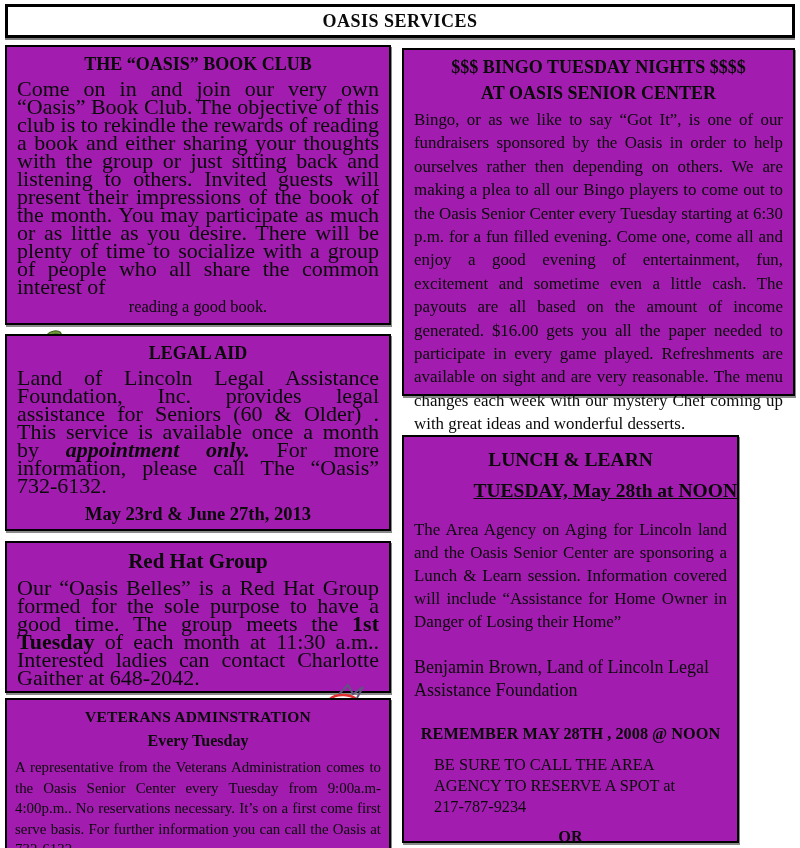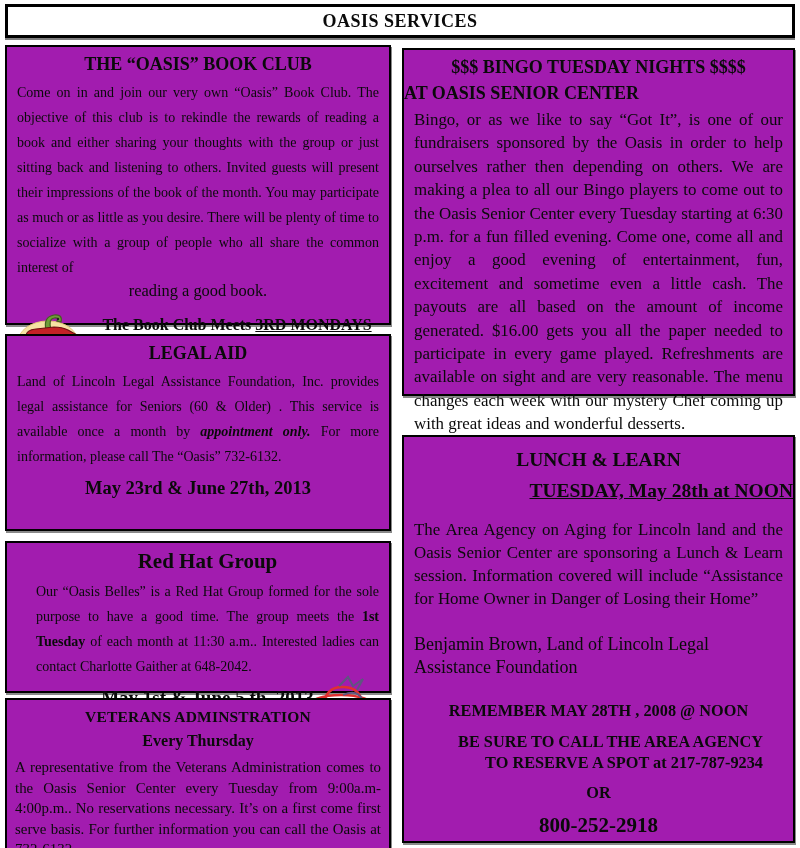--- a/index.html
+++ b/index.html
@@ -23,33 +23,33 @@
     border: 3px solid #000000;
     box-shadow: 0 2px 0 rgba(40,40,40,.6);
     display: flex; align-items: center; justify-content: center;
   }
   .hdr-title {
     font-weight: bold; font-size: 18px; letter-spacing: .5px;
   }
   
   #book-club { left: 5px;  top: 45px;  width: 386px; height: 280px; }
   #legal-aid { left: 5px;  top: 334px; width: 386px; height: 197px; }
-  #red-hat   { left: 5px;  top: 541px; width: 386px; height: 152px; padding-left: 19px; }
+  #red-hat   { left: 5px;  top: 541px; width: 386px; height: 152px; }
   #veterans  { left: 5px;  top: 698px; width: 386px; height: 162px; border-bottom-width: 3px;}
   
   #bingo     { left: 402px; top: 48px;  width: 393px; height: 348px; }
-  #lunch     { left: 402px; top: 435px; width: 393px; height: 408px; }
+  #lunch     { left: 402px; top: 435px; width: 337px; height: 408px; }
 
   .sec-title   { text-align: center; font-weight: bold; font-size: 18px; margin-top: 7px; }
   .sec-title-lg{ text-align: center; font-weight: bold; font-size: 21px; margin-top: 6px; }
   .sec-title-sm{ text-align: center; font-weight: bold; font-size: 15.5px; margin-top: 8px; letter-spacing:.2px;}
   .sub-title   { text-align: center; font-weight: bold; font-size: 16px; margin-top: 6px; }
   .para {
     text-align: justify;
-    font-size: 14px; line-height: 25px;
+    font-size: 22px; line-height: 18px;
     padding: 0 10px; margin-top: 5px;
   }
   .para-sm {
     text-align: justify;
     font-size: 14.9px; line-height: 20.5px;
     padding: 0 8px; margin-top: 7px;
   }
   .para-rt {
     text-align: justify;
     font-size: 16.9px; line-height: 23.4px;
@@ -64,29 +64,29 @@
 
   .club-footer { display: flex; align-items: center; padding: 4px 8px 0 8px; }
   .club-footer .icon-wrap { width: 78px; flex: 0 0 78px; }
   .club-footer .lines { flex: 1; }
   .club-footer .lines .dates-line { margin-top: 6px; font-size: 19px; }
 
   .rh-dates-row { position: relative; margin-top: 8px; }
   .rh-dates-row .dates-line { margin-top: 0; font-size: 19px; }
   .rh-hat { position: absolute; right: 4px; top: -14px; }
 
-  .bingo-title2 { font-weight: bold; font-size: 18px; margin-top: 5px; }
+  .bingo-title2 { text-align: center; font-weight: bold; font-size: 18px; margin-top: 5px; }
   .bingo-footer { text-align: center; font-weight: bold; font-size: 16.5px; margin-top: 5px; }
 
   .ll-title    { text-align: center; font-weight: bold; font-size: 19.5px; margin-top: 12px; }
   .ll-subtitle { text-align: right; font-weight: bold; font-size: 19.5px; margin-top: 9px; text-decoration: underline; }
   .ll-para     { text-align: justify; font-size: 16.9px; line-height: 23px; padding: 0 10px; margin-top: 16px; }
   .ll-speaker  { text-align: left; font-size: 18px; line-height: 23px; padding: 0 10px; margin-top: 23px; }
   .ll-remember { text-align: center; font-weight: bold; font-size: 16.3px; margin-top: 22px; }
-  .ll-call     { text-align: right; font-weight: bold; font-size: 16.3px; margin-top: 10px; padding: 0 30px; line-height: 21px; }
+  .ll-call     { text-align: left; font-weight: normal; font-size: 16.3px; margin-top: 10px; padding: 0 30px; line-height: 21px; }
   .ll-or       { text-align: center; font-weight: bold; font-size: 16.3px; margin-top: 10px; }
   .ll-phone    { text-align: center; font-weight: bold; font-size: 21px; margin-top: 10px; }
 </style>
 </head>
 <body>
 
 <div class="hdr-box">
   <div class="hdr-title">OASIS SERVICES</div>
 </div>
 
@@ -142,21 +142,21 @@
         <path d="M36 13 l9 -9 l5 9 l10 -7 l-6 11" fill="none" stroke="#5f5580" stroke-width="2"></path>
         <path d="M40 22 q14 -6 19 4 q3 8 -9 9" fill="none" stroke="#5f5580" stroke-width="1.8"></path>
         <path d="M12 38 q28 14 58 2" fill="none" stroke="#e03030" stroke-width="2"></path>
       </svg>
     </div>
   </div>
 </div>
 
 <div class="box" id="veterans">
   <div class="sec-title-sm">VETERANS ADMINSTRATION</div>
-  <div class="sub-title">Every Thursday</div>
+  <div class="sub-title">Every Tuesday</div>
   <div class="para-sm">A representative from the Veterans Administration comes to the  Oasis Senior Center every Tuesday from 9:00a.m-4:00p.m..  No  reservations necessary.  It’s on a first come first serve basis.  For further information you can call the Oasis at 732-6132.</div>
 </div>
 
 <div class="box" id="bingo">
   <div class="sec-title">$$$ BINGO TUESDAY NIGHTS $$$$</div>
   <div class="bingo-title2">AT OASIS SENIOR CENTER</div>
   <div class="para-rt">Bingo, or as we like to say “Got It”, is one of  our fundraisers sponsored by the Oasis in order to help ourselves rather then depending on others. We are making a plea to all our Bingo players to come out to the Oasis Senior Center every Tuesday starting at 6:30 p.m. for a fun filled evening. Come one, come all and enjoy a good evening of entertainment, fun, excitement and sometime even a little cash. The payouts are all based on the amount of income generated. $16.00 gets you all the paper needed to participate in every game played. Refreshments are available on sight and are very reasonable. The menu changes each week with our mystery Chef coming up with great ideas and wonderful desserts.</div>
   <div class="bingo-footer">TRY US YOU MIGHT JUST LIKE US!</div>
 </div>
 

